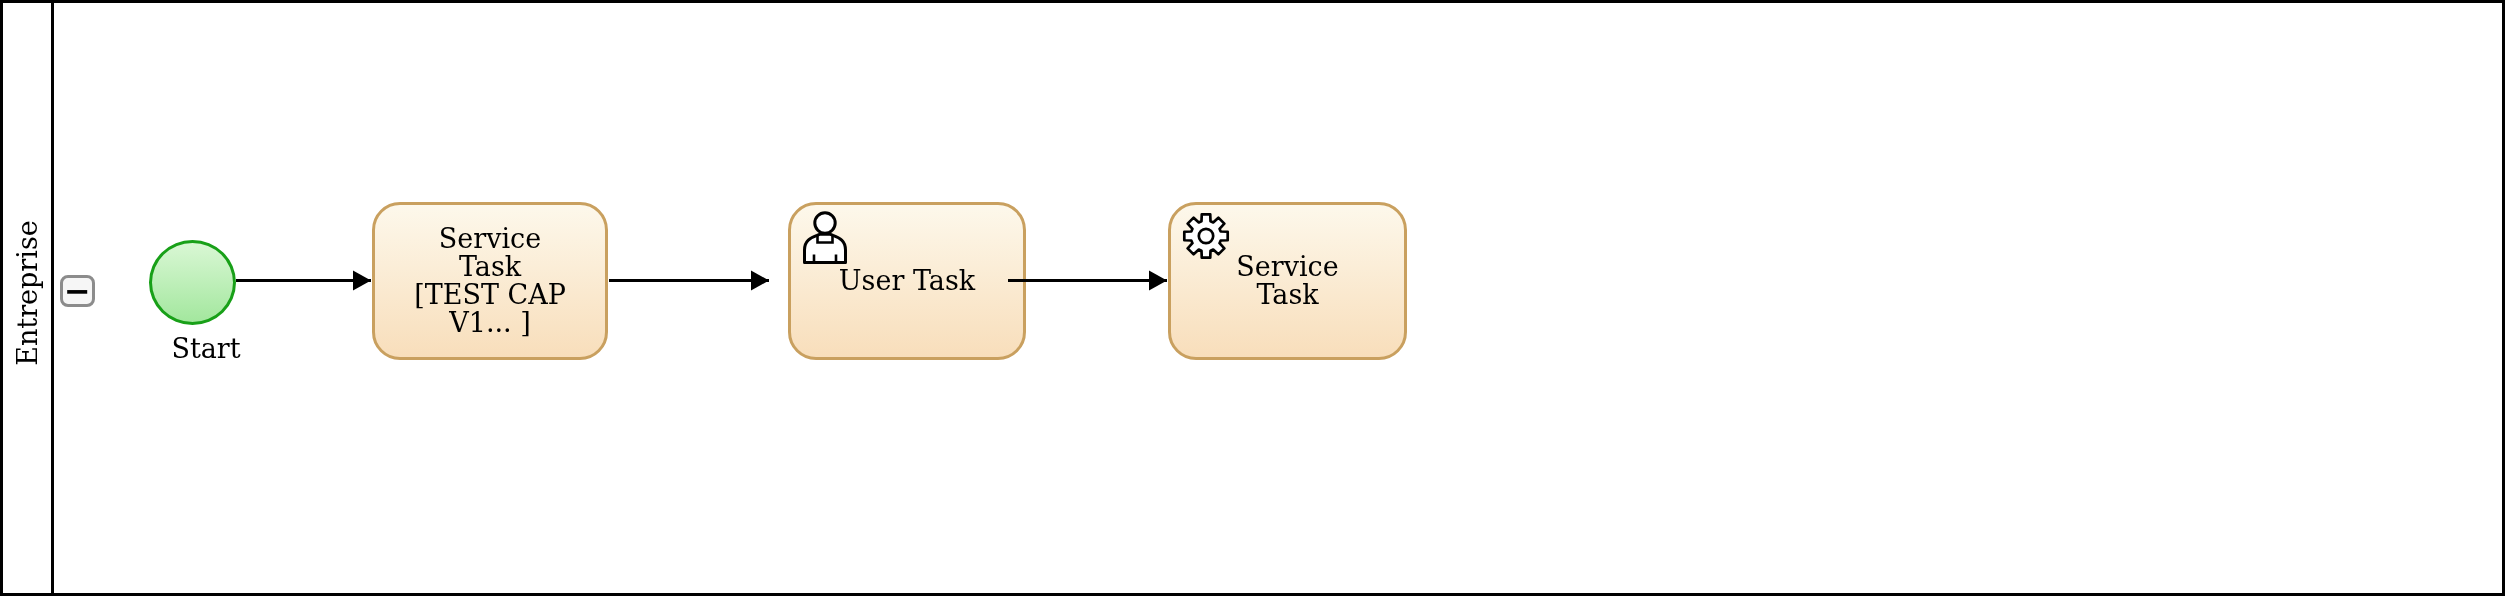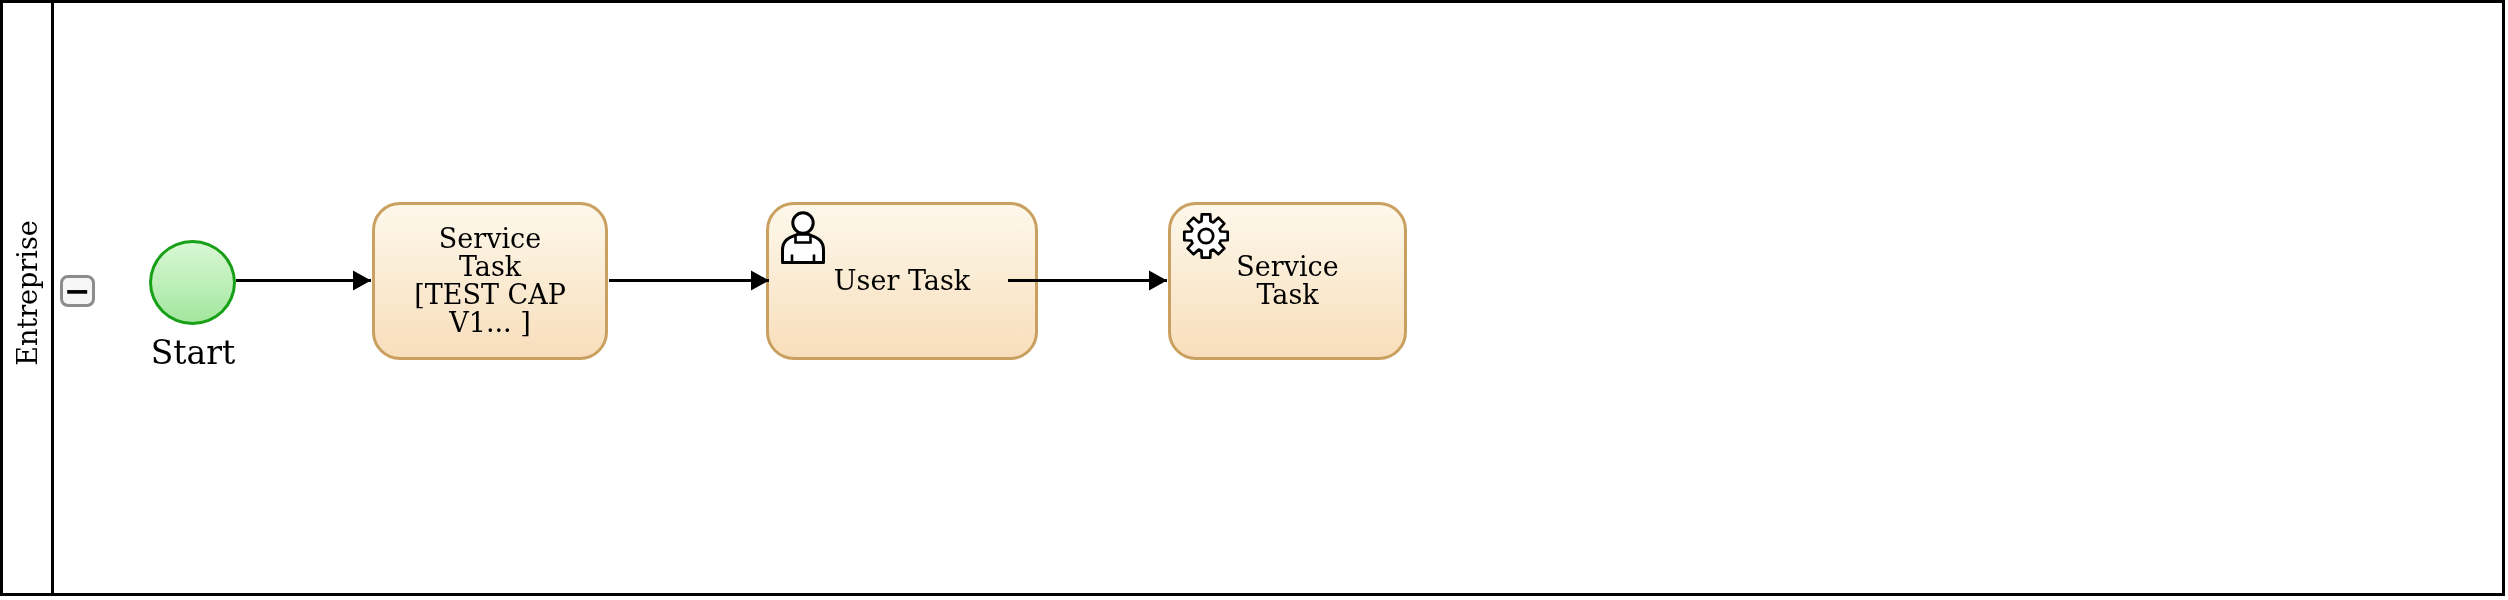--- a/index.html
+++ b/index.html
@@ -53,34 +53,34 @@
   
   .start-event{
     position:absolute;left:149px;top:240px;
     width:87px;height:85px;
     border:3.5px solid var(--event-border,#18a018);
     border-radius:50%;
     box-sizing:border-box;
     background:linear-gradient(180deg,var(--event-fill-top,#d9f7d4) 0%,var(--event-fill-bottom,#a3e79e) 100%);
   }
   .start-label{
-    position:absolute;left:193px;top:333px;
+    position:absolute;left:206px;top:333px;
     transform:translateX(-50%);
-    font-size:33px;white-space:nowrap;
+    font-size:27px;white-space:nowrap;
   }
   
   .task{
     position:absolute;top:202px;height:158px;
     border:3px solid var(--task-border,#c9a05f);
     border-radius:28px;
     box-sizing:border-box;
     background:linear-gradient(180deg,var(--task-fill-top,#fdf8eb) 0%,var(--task-fill-bottom,#f8debb) 100%);
   }
   .task1{left:372px;width:236px;}
-  .task2{left:766px;width:272px;}
+  .task2{left:788px;width:238px;}
   .task3{left:1168px;width:239px;}
   .task-label{
     position:absolute;inset:0;
     display:flex;flex-direction:column;
     align-items:center;justify-content:center;
     font-size:27px;line-height:28px;
     text-align:center;
   }
   .task-icon{position:absolute;}
   .task2 .task-icon{left:10px;top:5px;}

